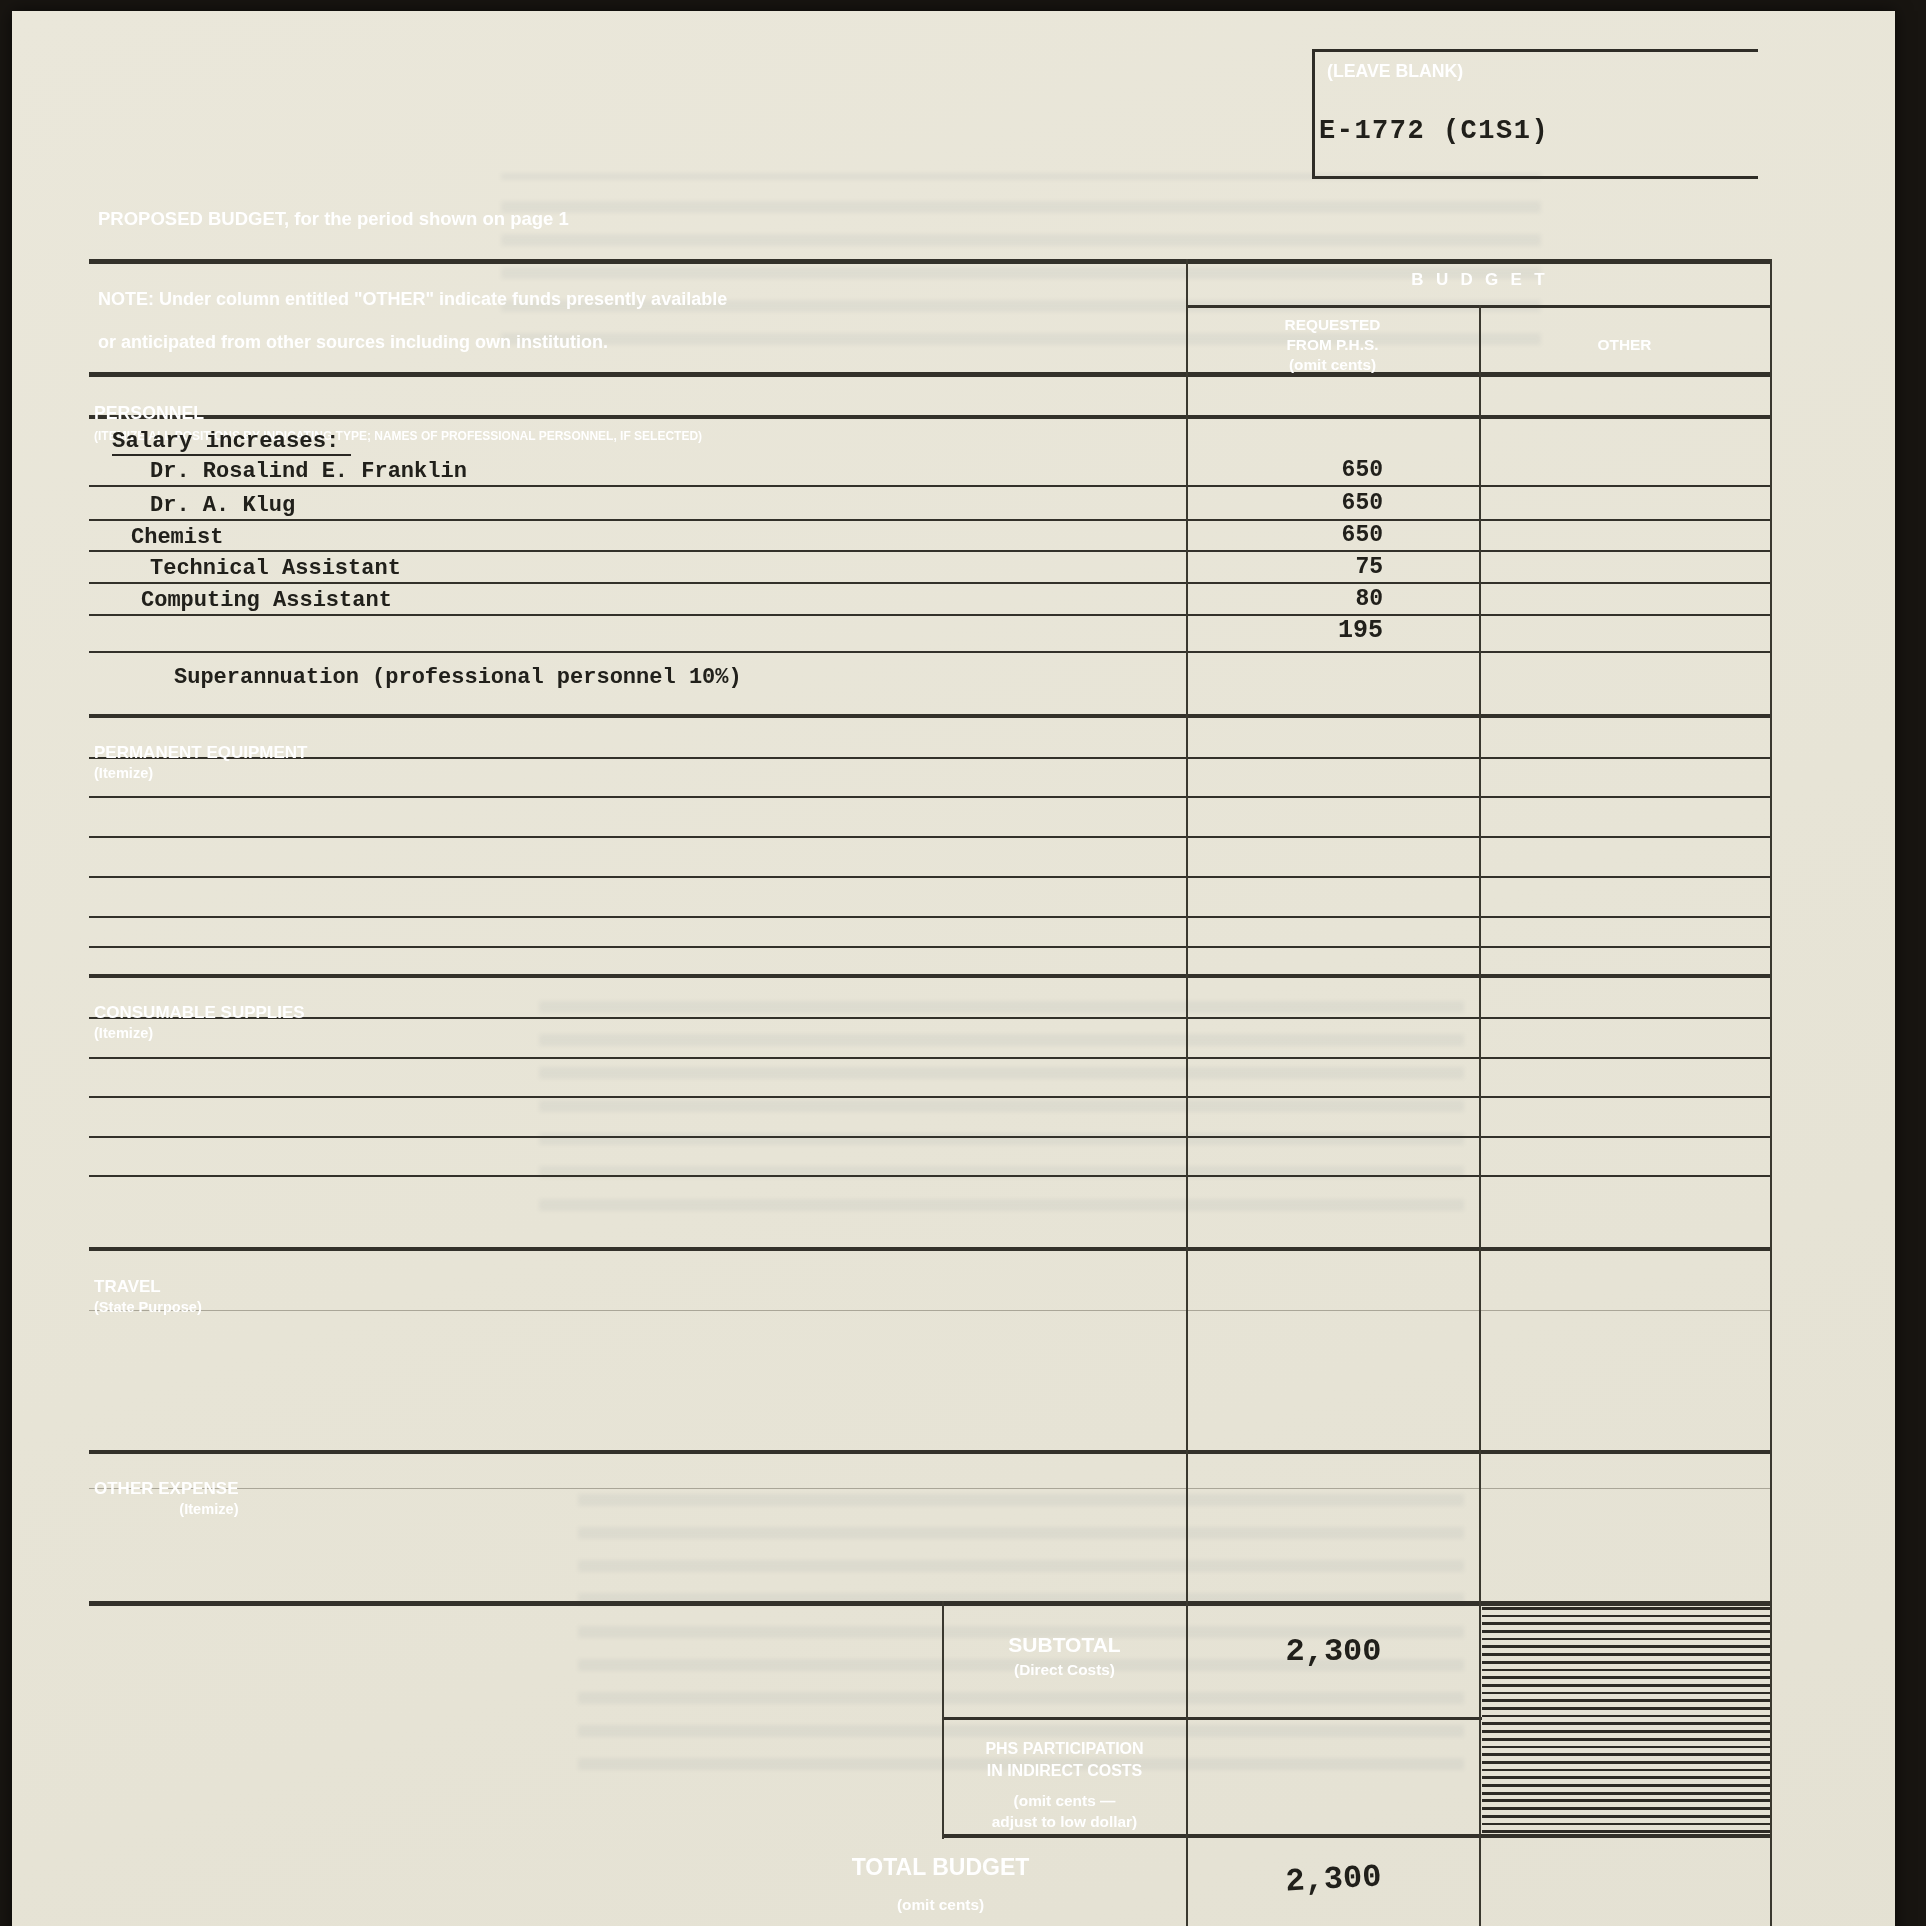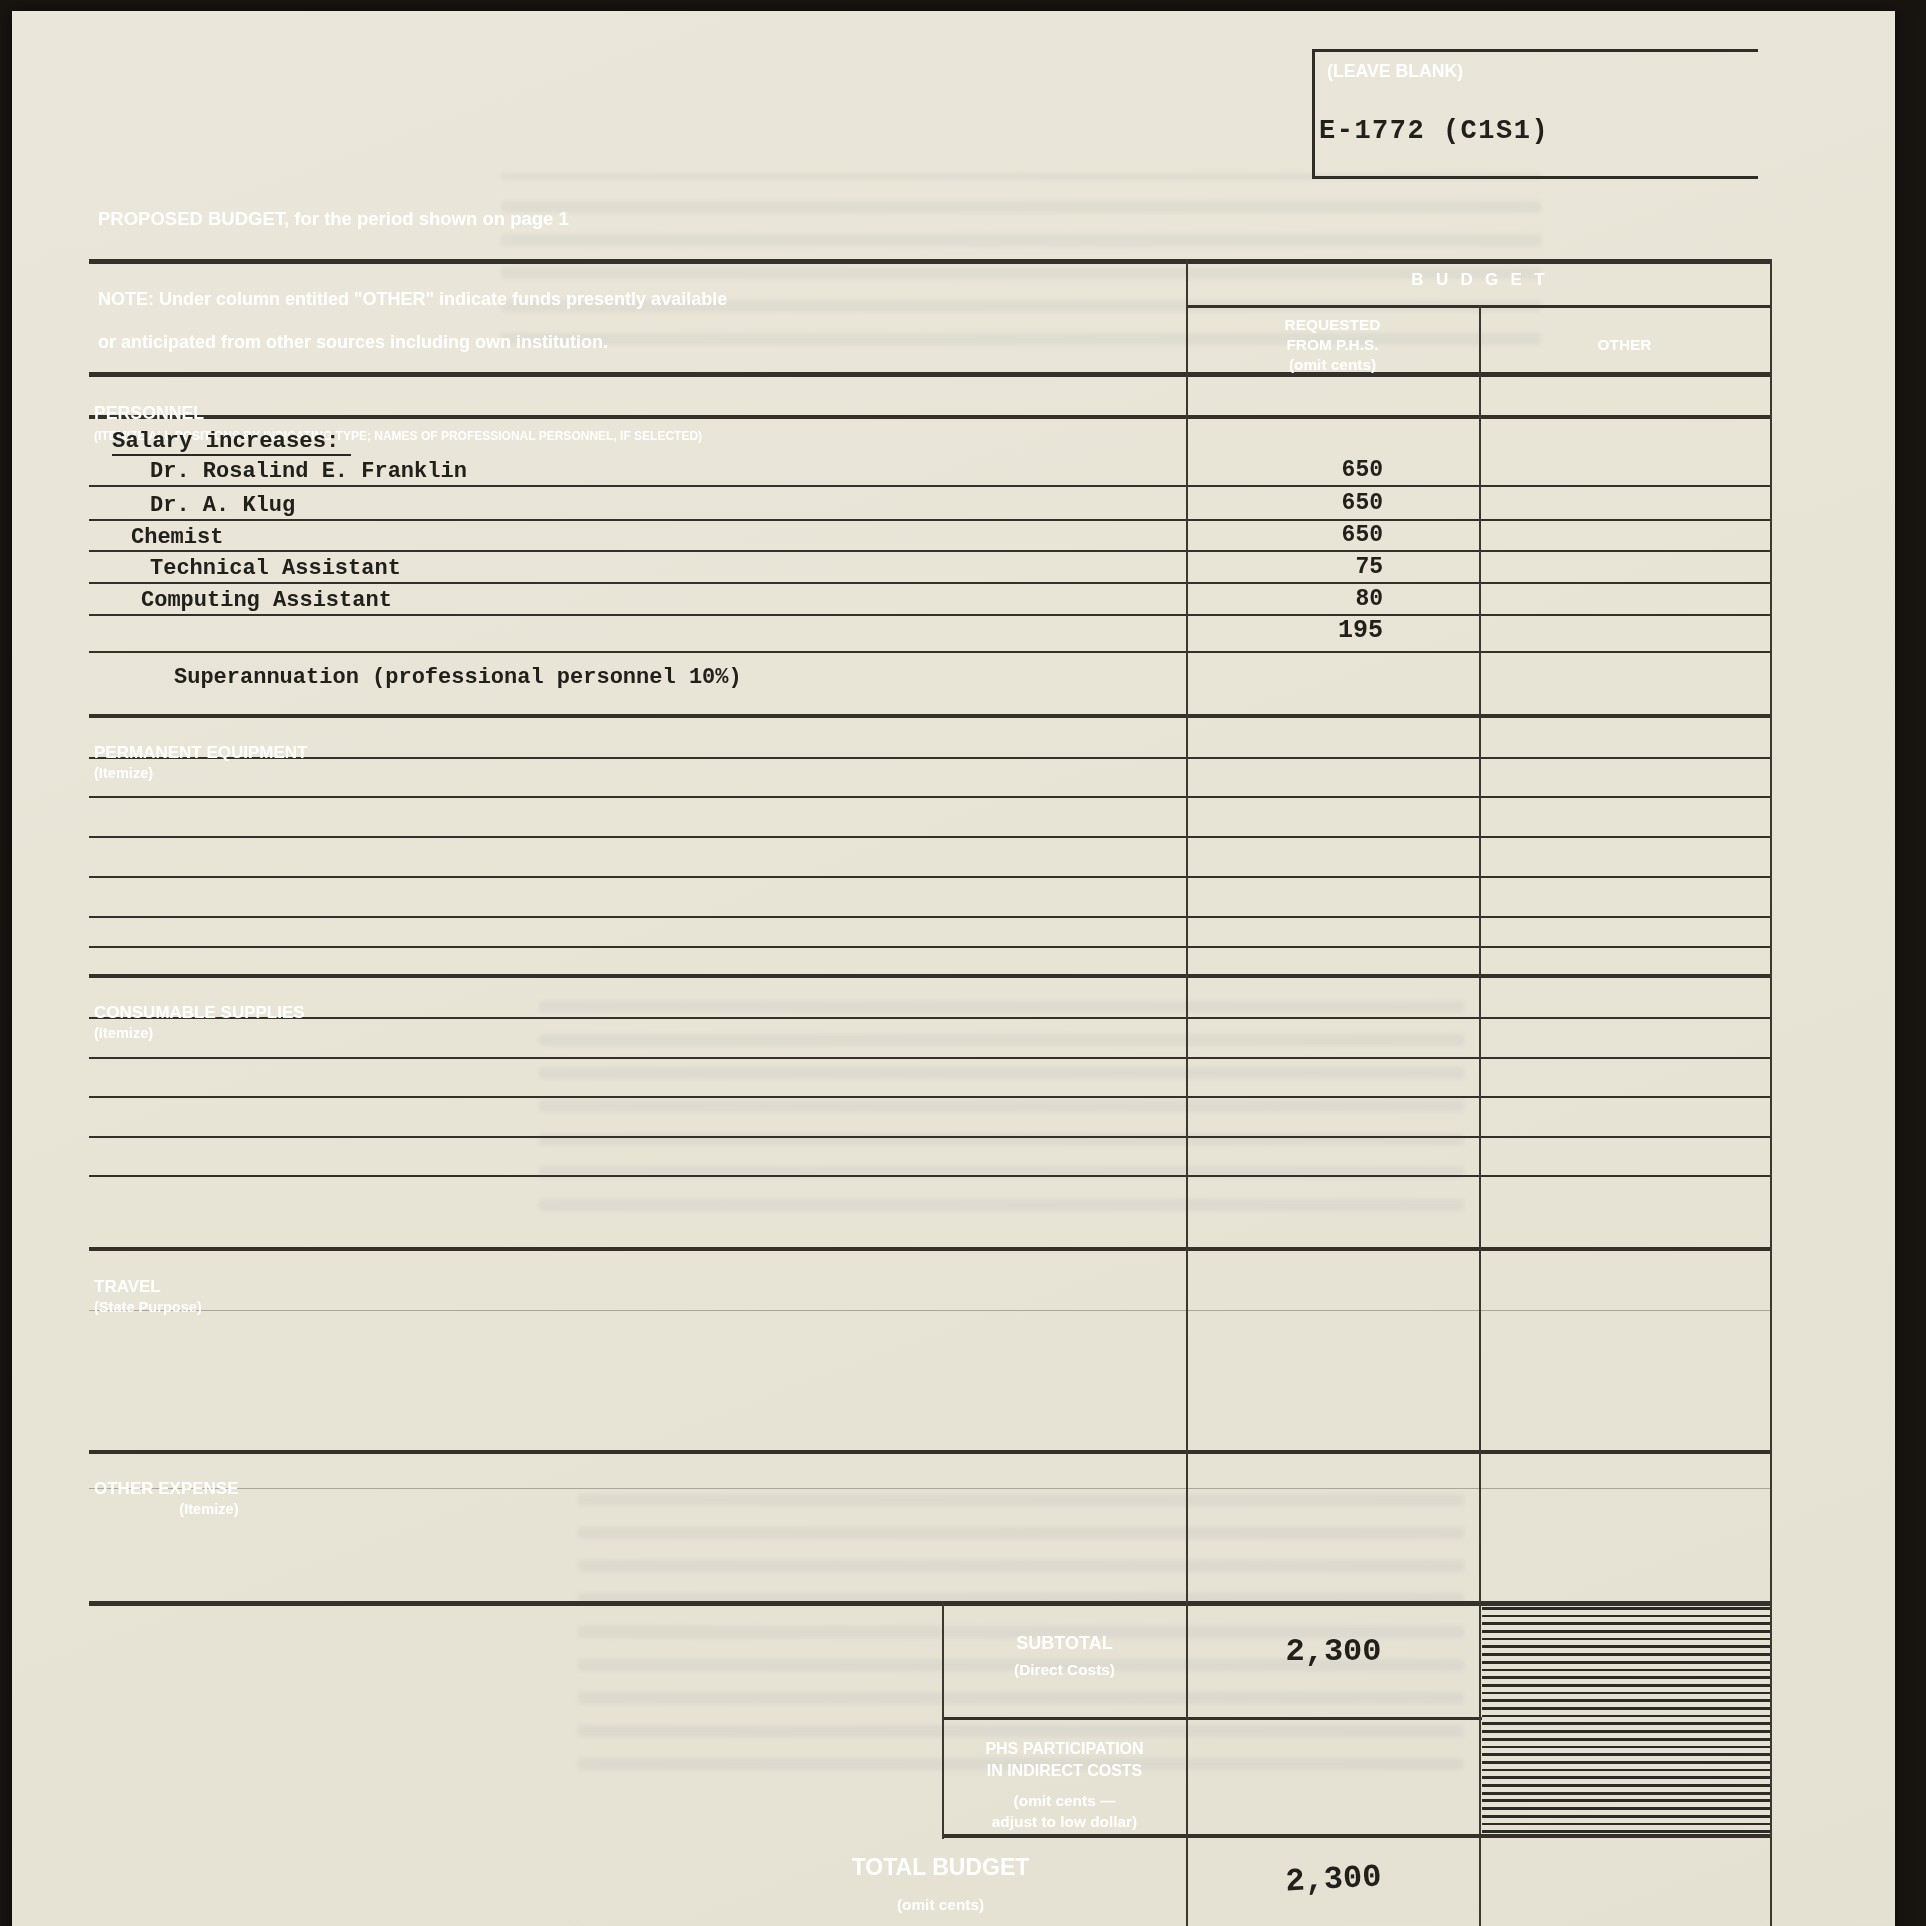--- a/index.html
+++ b/index.html
@@ -116,21 +116,21 @@
   <div class="hline" style="left:89px;top:1450px;width:1682px;height:4.2px;"></div>
   <div class="t" style="left:94px;top:1459px;font-size:17px;text-align:right;">
     <span>OTHER EXPENSE</span>
     <span style="font-size:14.6px;">(Itemize)</span>
   </div>
   <div class="hline faint" style="left:89px;top:1488px;width:1682px;height:1.2px;"></div>
 
   <div class="hline" style="left:89px;top:1601px;width:1682px;height:4.6px;"></div>
   <div class="hatch" style="left:1482px;top:1607px;width:289px;height:226px;"></div>
 
-  <div class="t center" style="left:942px;top:1633px;width:245px;font-size:18px;">SUBTOTAL</div>
+  <div class="t center" style="left:942px;top:1633px;width:245px;font-size:21px;">SUBTOTAL</div>
   <div class="t center" style="left:942px;top:1661px;width:245px;font-size:15.4px;">(Direct Costs)</div>
   <div class="mono center" style="left:1186px;top:1633px;width:295px;font-size:32px;">2,300</div>
 
   <div class="hline" style="left:942px;top:1717px;width:540px;height:3.1px;"></div>
 
 
   <div class="t center" style="left:942px;top:1738px;width:245px;font-size:16px;line-height:21.6px;">PHS PARTICIPATION
 IN INDIRECT COSTS</div>
   <div class="t center" style="left:942px;top:1790px;width:245px;font-size:15.4px;line-height:21px;">(omit cents —
 adjust to low dollar)</div>

